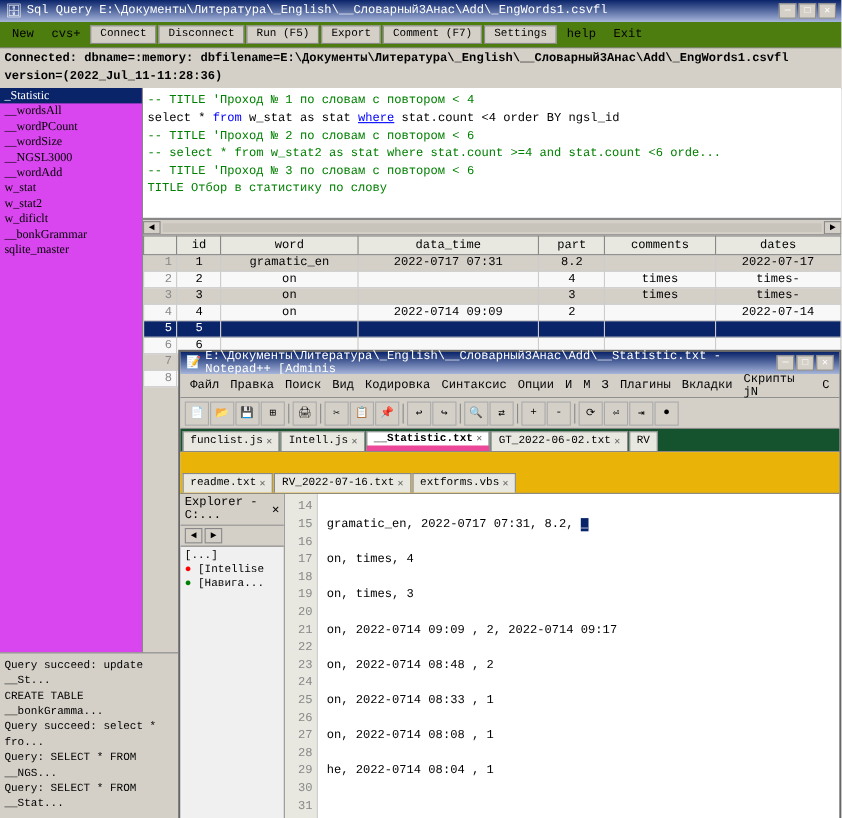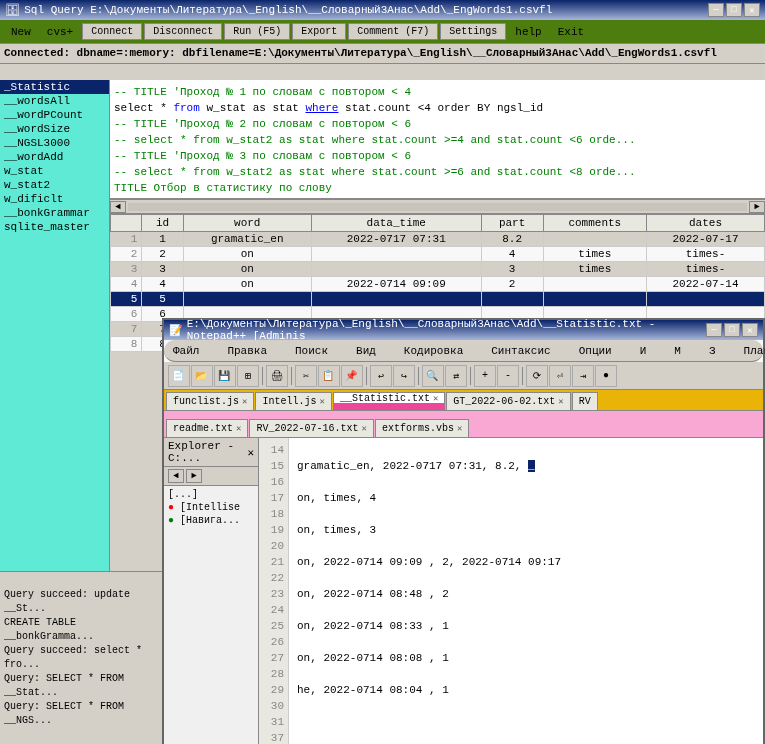--- a/index.html
+++ b/index.html
@@ -46,24 +46,25 @@
     .menu-btn {
       padding: 2px 8px;
       font-size: 10px;
       background: #d4d0c8;
       border: 1px solid #888;
       cursor: pointer;
     }
 
     
     .sidebar {
-      width: 110px;
-      background: #5eead4;
+      width: 130px;
+      background: #d946ef;
       border-right: 1px solid #888;
       overflow-y: auto;
+      font-family: Liberation Serif, serif;
     }
     .sidebar-item {
       padding: 1px 4px;
       font-size: 11px;
       cursor: pointer;
       white-space: nowrap;
     }
     .sidebar-item.selected {
       background: #0a246a;
       color: white;
@@ -123,24 +124,23 @@
       width: 16px; height: 14px;
       font-size: 9px;
       display: flex; align-items: center; justify-content: center;
     }
 
     .npp-menu-bar {
       background: #d4d0c8;
       display: flex;
       align-items: center;
       padding: 2px 4px;
-      gap: 18px;
+      gap: 0;
       height: 22px;
       border-bottom: 1px solid #888;
-      border-radius: 11px;
     }
     .npp-menu-item {
       padding: 1px 5px;
       font-size: 11px;
       cursor: pointer;
     }
 
     .npp-toolbar {
       background: #d4d0c8;
       display: flex;
@@ -160,21 +160,21 @@
     }
     .npp-tool-separator {
       width: 1px;
       height: 18px;
       background: #888;
       margin: 0 2px;
     }
 
     
     .tab-bar {
-      background: #eab308;
+      background: #14532d;
       display: flex;
       align-items: flex-start;
       padding: 2px 2px 0;
       border-bottom: 1px solid #888;
       flex-wrap: nowrap;
       overflow: hidden;
     }
     .tab {
       background: #e8e8e0;
       border: 1px solid #888;
@@ -184,33 +184,34 @@
       cursor: pointer;
       display: flex;
       align-items: center;
       gap: 3px;
       margin-right: 1px;
       height: 18px;
       white-space: nowrap;
     }
     .tab.active {
       background: white;
-      border-bottom: 7px solid #ec4899;
+      border-bottom: 5px solid #ec4899;
+      font-weight: bold;
     }
     .tab-close {
       font-size: 9px;
       cursor: pointer;
       color: #666;
     }
 
     .tab-bar-2 {
-      background: #f9a8d4;
+      background: #eab308;
       display: flex;
       align-items: flex-end;
-      padding: 8px 2px 0;
+      padding: 19px 2px 0;
       border-bottom: 1px solid #888;
       flex-wrap: nowrap;
       overflow: hidden;
     }
 
     
     .npp-body {
       display: flex;
       flex: 1;
       overflow: hidden;
@@ -317,20 +318,21 @@
     <span class="menu-btn">Run (F5)</span>
     <span class="menu-btn">Export</span>
     <span class="menu-btn">Comment (F7)</span>
     <span class="menu-btn">Settings</span>
     <span class="menu-item">help</span>
     <span class="menu-item">Exit</span>
   </div>
 
   <div style="background:#d4d0c8; font-size:11px; padding:1px 4px; border-bottom:1px solid #888; line-height:17px;font-weight:bold;">
     <div>Connected: dbname=:memory: dbfilename=E:\Документы\Литература\_English\__Словарный3Анас\Add\_EngWords1.csvfl</div>
+    <div>version=(2022_Jul_11-11:28:36)</div>
   </div>
 
   <div style="position:absolute; top:80px; left:0; right:0; bottom:0; display:flex;">
 
     <div class="sidebar">
       <div class="sidebar-item selected">_Statistic</div>
       <div class="sidebar-item">__wordsAll</div>
       <div class="sidebar-item">__wordPCount</div>
       <div class="sidebar-item">__wordSize</div>
       <div class="sidebar-item">__NGSL3000</div>
@@ -343,21 +345,20 @@
     </div>
 
     <div style="flex:1; display:flex; flex-direction:column; overflow:hidden; position:relative;">
 
       <div style="flex:0 0 120px; background:white; overflow:auto; border-bottom:2px solid #888; padding:4px; font-size:11px; font-family:'Courier New',monospace; line-height:16px;">
         <div><span class="sql-comment">-- TITLE 'Проход № 1 по словам с повтором &lt; 4</span></div>
         <div>select * <span style="color:blue;">from</span> w_stat as stat <span style="color:blue;text-decoration:underline;">where</span> stat.count &lt;4 order BY ngsl_id</div>
         <div><span class="sql-comment">-- TITLE 'Проход № 2 по словам с повтором &lt; 6</span></div>
         <div><span class="sql-comment">-- select * from w_stat2 as stat where stat.count &gt;=4 and stat.count &lt;6 orde...</span></div>
         <div><span class="sql-comment">-- TITLE 'Проход № 3 по словам с повтором &lt; 6</span></div>
-        <div><span class="sql-comment">-- select * from w_stat2 as stat where stat.count &gt;=6 and stat.count &lt;8 orde...</span></div>
         <div><span class="sql-comment">TITLE Отбор в статистику по слову</span></div>
       </div>
 
       <div style="height:14px; background:#d4d0c8; border-bottom:1px solid #888; display:flex; align-items:center;">
         <div style="width:16px; height:12px; background:#d4d0c8; border:1px solid #888; display:flex; align-items:center; justify-content:center; font-size:9px; cursor:pointer;">◄</div>
         <div style="flex:1; height:8px; background:#c8c4bc; margin:2px;"></div>
         <div style="width:16px; height:12px; background:#d4d0c8; border:1px solid #888; display:flex; align-items:center; justify-content:center; font-size:9px; cursor:pointer;">►</div>
       </div>
 
       <div style="flex:1; overflow:auto;">
@@ -445,26 +446,26 @@
                 <td></td>
                 <td></td>
                 <td></td>
             </tr>
           </tbody>
         </table>
       </div>
     </div>
   </div>
 
-  <div style="position:absolute; left:0; bottom:0; width:162px; background:#d4d0c8; border-top:1px solid #888; z-index:5; font-size:10px; padding:16px 4px; line-height:14px;">
+  <div style="position:absolute; left:0; bottom:0; width:162px; background:#d4d0c8; border-top:1px solid #888; z-index:5; font-size:10px; padding:5px 4px; line-height:14px;">
     <div>Query succeed: update __St...</div>
     <div>CREATE TABLE __bonkGramma...</div>
     <div>Query succeed: select * fro...</div>
+    <div>Query: SELECT * FROM __NGS...</div>
     <div>Query: SELECT * FROM __Stat...</div>
-    <div>Query: SELECT * FROM __NGS...</div>
   </div>
 
   <div class="npp-window" style="top:318px; left:162px;">
 
     <div class="npp-title-bar">
       <div style="display:flex; align-items:center; gap:4px;">
         <span>📝</span>
         <span>E:\Документы\Литература\_English\__Словарный3Анас\Add\__Statistic.txt - Notepad++ [Adminis</span>
       </div>
       <div class="npp-title-buttons">

